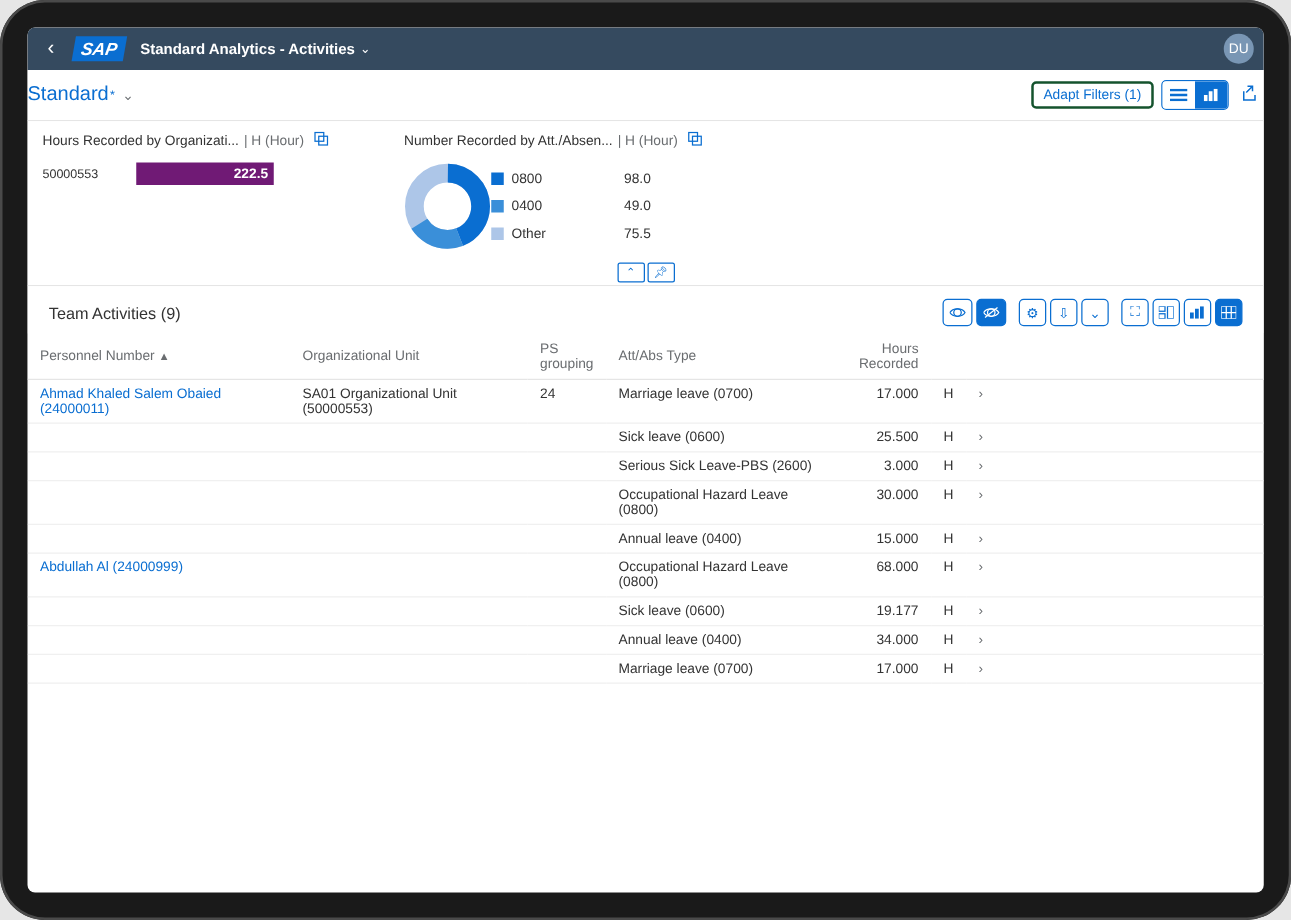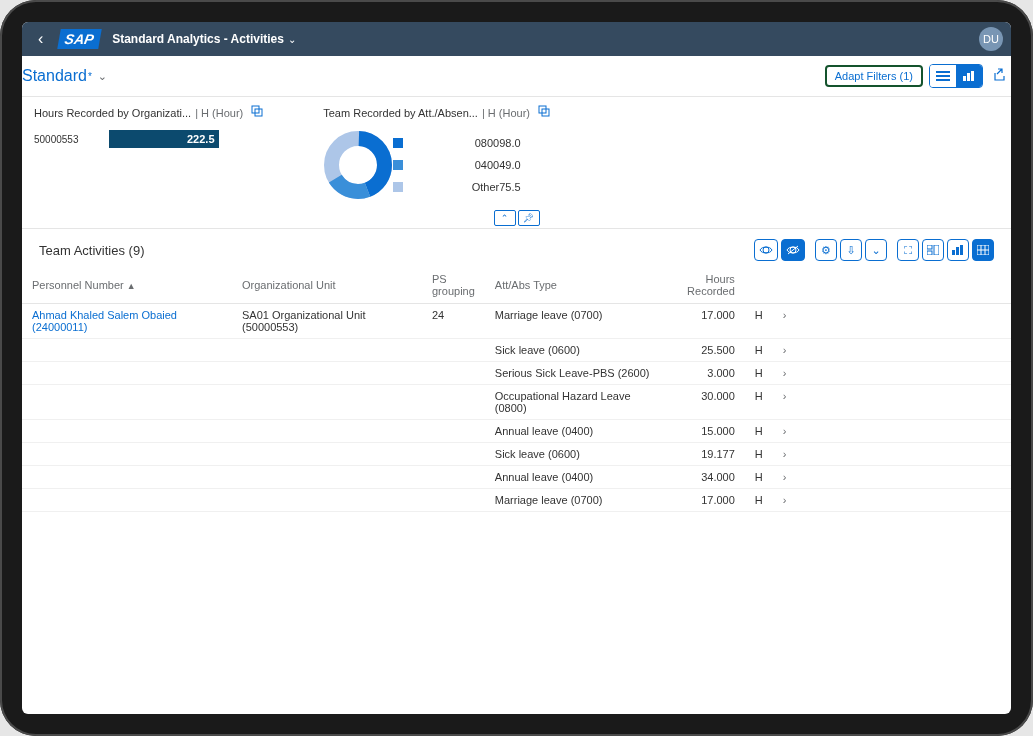--- a/index.html
+++ b/index.html
@@ -18,27 +18,27 @@
 .variant-btn sup { color: #0a6ed1; font-size: 10px; margin-left: 1px; }
 .variant-chev { font-size: 11px; margin-left: 6px; color: #6a6d70; }
 .filter-actions { margin-left: auto; display: flex; gap: 6px; align-items: center; }
 .adapt-btn { color: #0a6ed1; border: 2px solid #14532d; background: #fff; padding: 3px 8px; font-size: 11px; border-radius: 4px; cursor: pointer; }
 .seg-group { display: flex; border: 1px solid #0a6ed1; border-radius: 4px; overflow: hidden; }
 .seg-btn { width: 26px; height: 22px; display: flex; align-items: center; justify-content: center; cursor: pointer; font-size: 12px; }
 .seg-btn.active { background: #0a6ed1; color: #fff; }
 .seg-btn.inactive { background: #fff; color: #0a6ed1; }
 .share-btn { color: #0a6ed1; font-size: 14px; padding: 0 4px; cursor: pointer; }
 .charts-area { background: #fff; padding: 8px 12px 8px 12px; display: flex; }
-.chart-block { margin-right: 60px; text-align: right; }
+.chart-block { margin-right: 60px; }
 .chart-title-row { display: flex; align-items: center; font-size: 11px; color: #333; margin-bottom: 10px; }
 .chart-unit { color: #6a6d70; margin-left: 4px; }
 .expand-icon { color: #0a6ed1; margin-left: 8px; font-size: 12px; cursor: pointer; }
 .bar-chart { display: flex; align-items: center; gap: 30px; }
 .bar-label { font-size: 10px; color: #333; }
-.bar-track { width: 110px; height: 18px; background: #0c4a6e; position: relative; display: flex; align-items: center; justify-content: flex-end; padding-right: 4px; }
+.bar-track { width: 110px; height: 18px; background: #701a75; position: relative; display: flex; align-items: center; justify-content: flex-end; padding-right: 4px; }
 .bar-value { color: #fff; font-size: 11px; font-weight: bold; }
 .donut-block { display: flex; align-items: center; }
 .donut-svg { width: 70px; height: 70px; }
 .donut-legend { display: flex; flex-direction: column; gap: 10px; }
 .legend-row { display: flex; align-items: center; font-size: 11px; color: #333; }
 .legend-swatch { width: 10px; height: 10px; margin-right: 6px; }
 .legend-label { width: 90px; }
 .legend-val { color: #333; }
 .collapse-handle { background: #fff; display: flex; justify-content: center; padding: 2px 0; border-bottom: 1px solid #e5e5e5; }
 .handle-btn { border: 1px solid #0a6ed1; width: 22px; height: 16px; display: flex; align-items: center; justify-content: center; color: #0a6ed1; font-size: 9px; cursor: pointer; margin: 0 1px; border-radius: 2px; }
@@ -121,21 +121,21 @@
     <div class="bar-chart">
       <span class="bar-label">50000553</span>
       <div class="bar-track">
         <span class="bar-value">222.5</span>
       </div>
     </div>
   </div>
 
   <div class="chart-block">
     <div class="chart-title-row">
-      <span>Team Recorded by Att./Absen...</span>
+      <span>Number Recorded by Att./Absen...</span>
       <span class="chart-unit">| H (Hour)</span>
       <span class="expand-icon">
         <svg width="12" height="12" viewBox="0 0 12 12">
                 <rect x="1" y="1" width="7" height="7" fill="none" stroke="#0a6ed1"></rect>
                 <rect x="4" y="4" width="7" height="7" fill="none" stroke="#0a6ed1"></rect>
               </svg>
       </span>
     </div>
     <div class="donut-block">
       <svg class="donut-svg" viewBox="0 0 42 42">
@@ -276,20 +276,30 @@
               <td class="link"></td>
               <td></td>
               <td></td>
               <td>Annual leave (0400)</td>
               <td class="num">15.000</td>
               <td>H</td>
               <td class="chev">›</td>
               <td></td>
             </tr>
             <tr>
+              <td class="link">Abdullah Al (24000999)</td>
+              <td></td>
+              <td></td>
+              <td>Occupational Hazard Leave (0800)</td>
+              <td class="num">68.000</td>
+              <td>H</td>
+              <td class="chev">›</td>
+              <td></td>
+            </tr>
+            <tr>
               <td class="link"></td>
               <td></td>
               <td></td>
               <td>Sick leave (0600)</td>
               <td class="num">19.177</td>
               <td>H</td>
               <td class="chev">›</td>
               <td></td>
             </tr>
             <tr>

